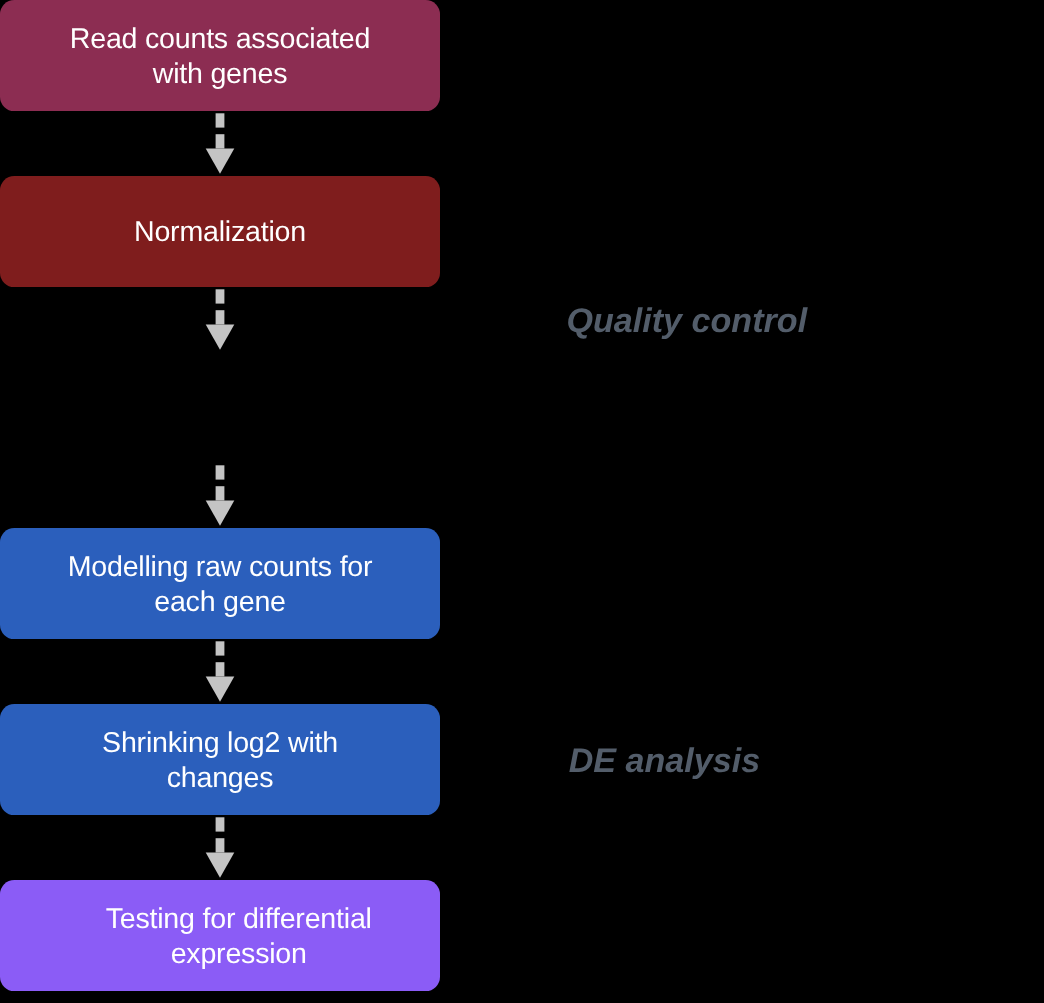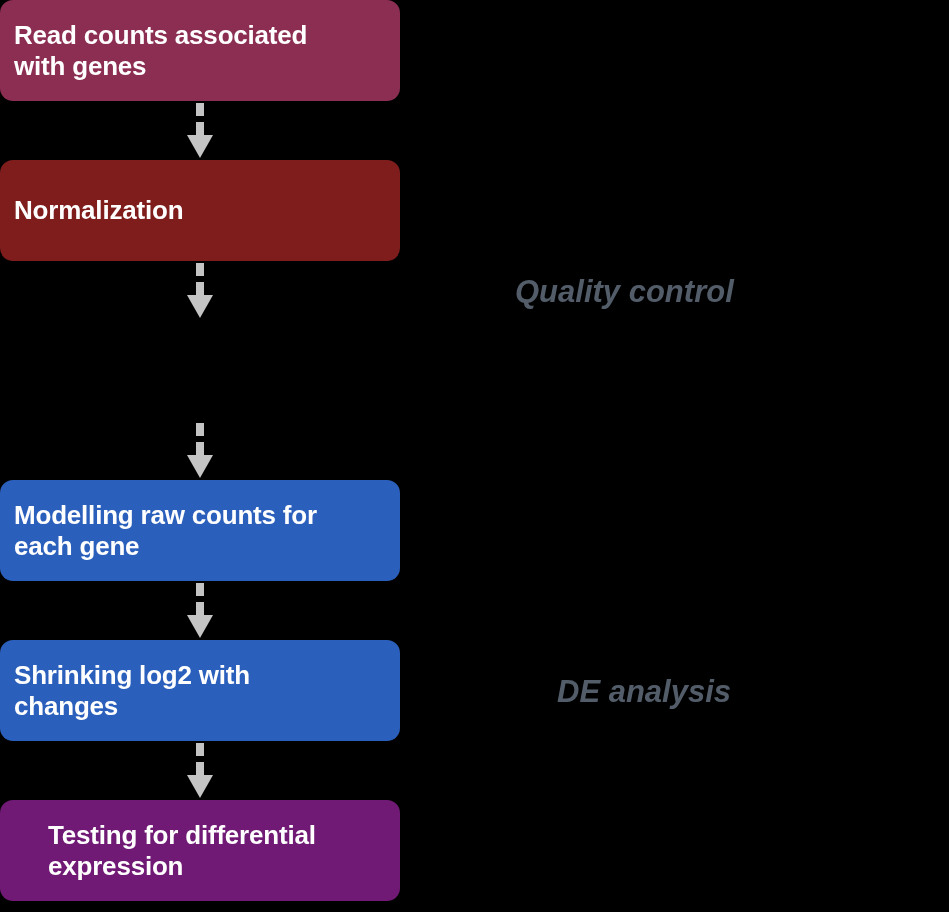--- a/index.html
+++ b/index.html
@@ -33,23 +33,24 @@
     border-radius: 13px;
     box-sizing: border-box;
     display: flex;
     align-items: center;
     justify-content: center;
     padding: 0 14px;
   }
   .node-label {
     display: block;
     width: 100%;
+    text-align: center;
     color: #ffffff;
     font-size: 26px;
-    font-weight: bold;
+    font-weight: normal;
     line-height: 1.18;
     letter-spacing: -0.2px;
     white-space: pre-line;
   }
 
   
   .connector {
     position: absolute;
     left: 182px;
     width: 36px;
@@ -128,22 +129,22 @@
   </div>
 
   <div class="connector" style="top:741px;">
     <svg width="36" height="59" viewBox="0 0 36 59" aria-hidden="true">
       <rect x="14" y="2" width="8" height="13" fill="#c4c4c4"></rect>
       <rect x="14" y="21" width="8" height="13" fill="#c4c4c4"></rect>
       <polygon points="5,34 31,34 18,57" fill="#c4c4c4"></polygon>
     </svg>
   </div>
 
-  <div class="node" style="top:800px; background:#701a75;padding-left:48px;">
+  <div class="node" style="top:800px; background:#8b5cf6;padding-left:48px;">
     <span class="node-label">Testing for differential
 expression</span>
   </div>
 
   <div class="phase-label" style="left:515px; top:274px;">Quality control</div>
 
-  <div class="phase-label" style="left:517px; top:674px;margin-left:40px;">DE analysis</div>
+  <div class="phase-label" style="left:517px; top:674px;">DE analysis</div>
 
 </div>
 
 </body></html>

